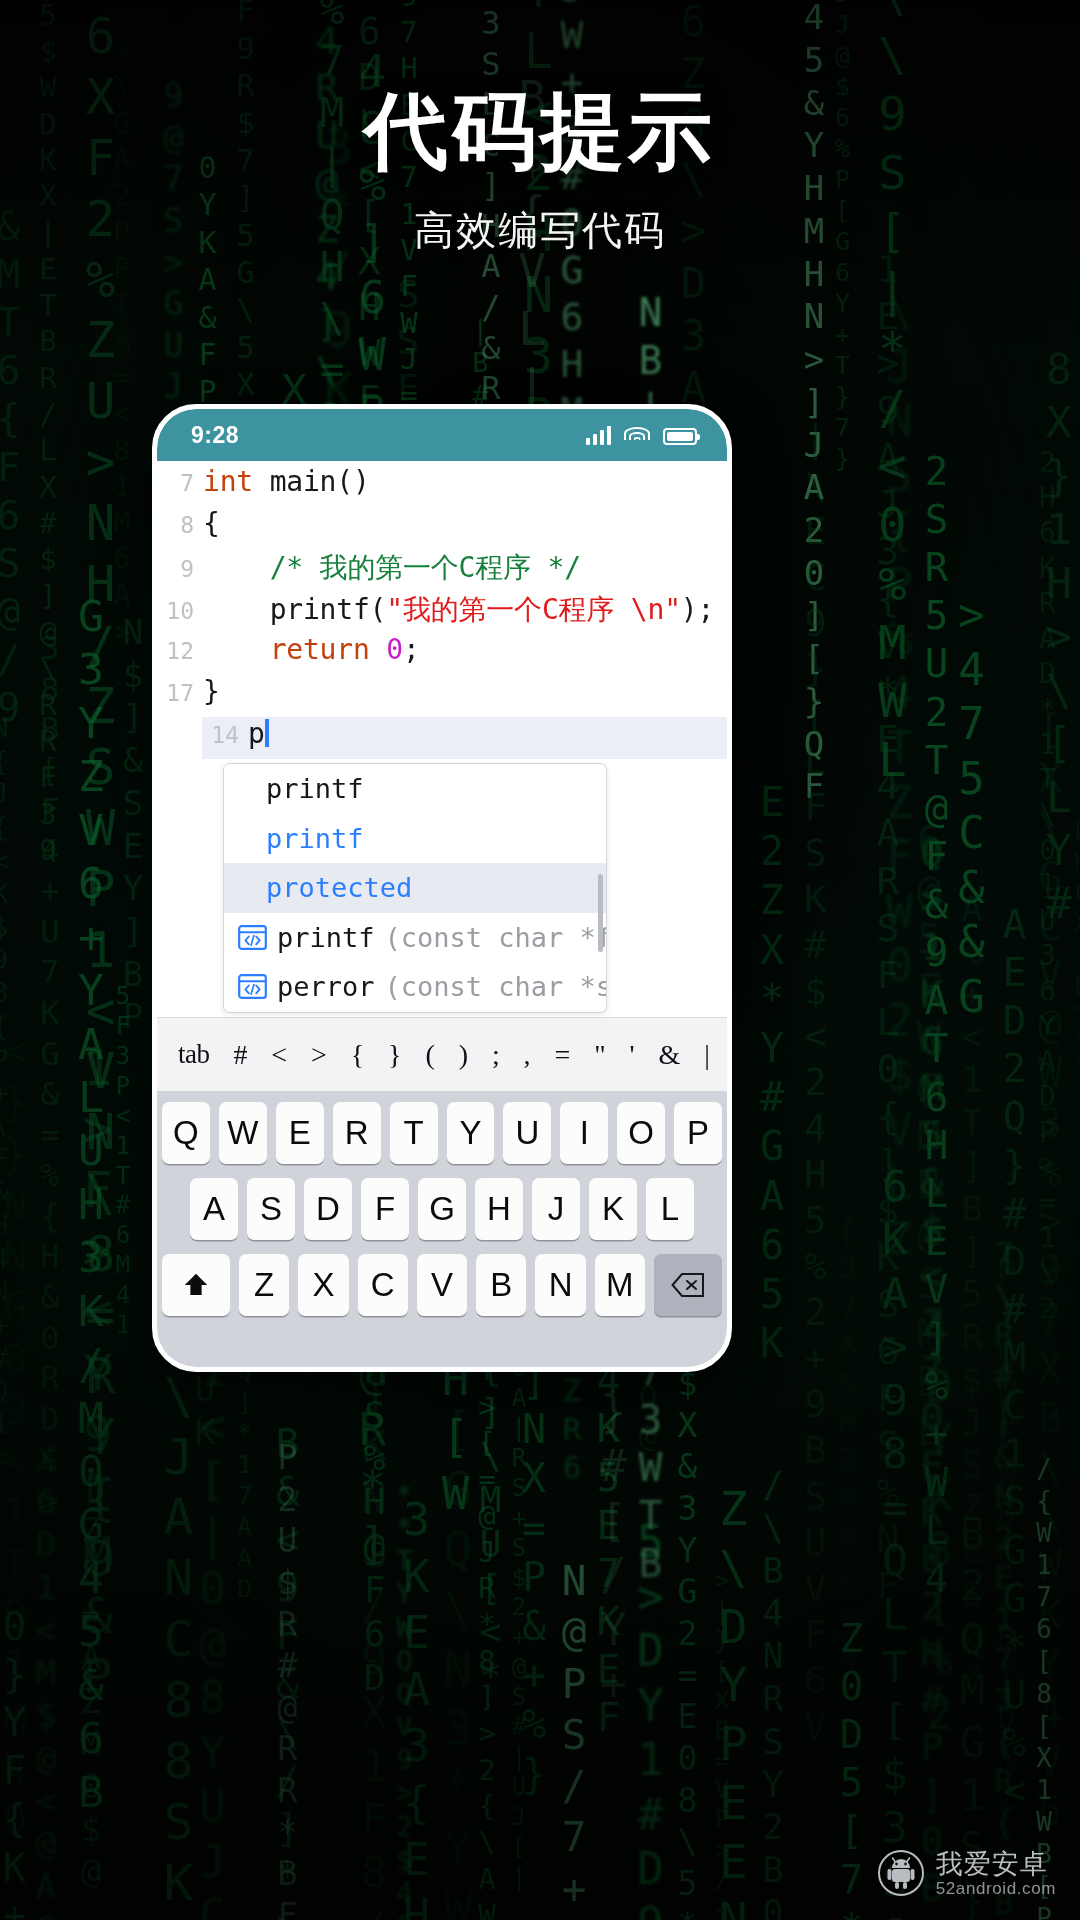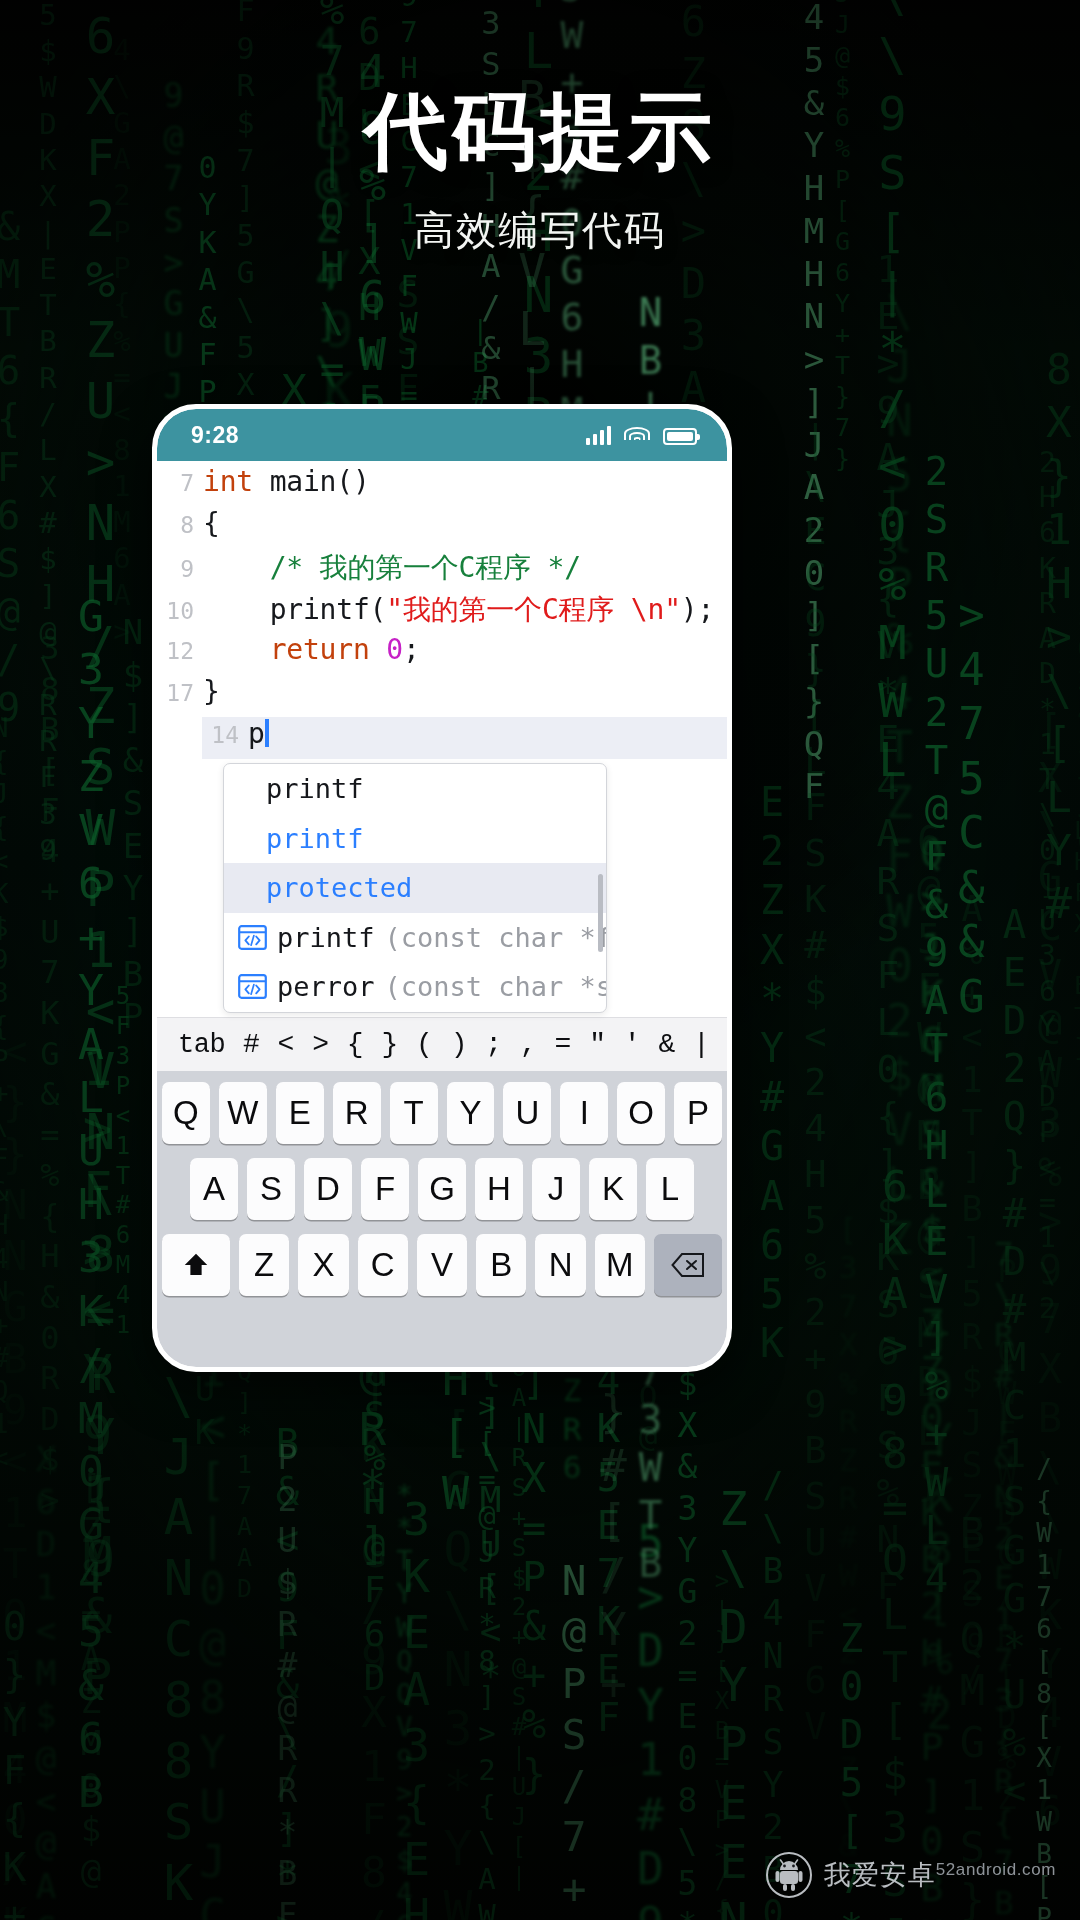--- a/index.html
+++ b/index.html
@@ -145,25 +145,25 @@
   .ac-plain { color:#15171b; }
   .ac-blue { color:#2b7fff; }
   .ac-fn { color:#15171b; }
   .ac-sig { color:#9a9da3; }
   .codeicon { width:29px; height:25px; flex:none; position:relative; }
   .codeicon svg { display:block; }
   .acbar { position:absolute; right:3px; top:110px; width:5px; height:78px; background:#b9bcc3; border-radius:3px; }
 
   
   .symrow {
-    flex:none; height:54px; background:#f3f3f5;
+    flex:none; height:74px; background:#f3f3f5;
     display:flex; align-items:center;
     padding:0 16px 0 20px;
     border-top:1px solid #dedee2;
-    font-family:Liberation Mono, monospace;
+    font-family:Liberation Serif, serif;
     font-size:28px; color:#0e0f12;
     justify-content:space-between;
   }
   .symrow span { padding:0 1px; }
   .symrow span.tab { font-size:27px; letter-spacing:-0.5px; }
 
   
   .kb {
     flex:1; background:#d0d3d9;
     padding:11px 5px 9px;
@@ -183,21 +183,21 @@
   .krow.r3 { gap:9px; }
   .krow.r3 .key:not(.shift):not(.del) { flex:1; }
 
   
   #wm {
     position:absolute; right:24px; bottom:22px;
     display:flex; align-items:center; gap:12px;
     z-index:8; opacity:0.92;
   }
   .wmlogo { width:46px; height:46px; position:relative; }
-  .wmtext { display:flex; flex-direction:row; line-height:1.12; }
+  .wmtext { display:flex; flex-direction:column; line-height:1.12; }
   .wmtext .t1 { font-size:27px; color:#c9cdd2; letter-spacing:1px; }
   .wmtext .t2 { font-size:17px; color:#9aa0a6; letter-spacing:0.6px; }
 </style>
 </head>
 <body>
 
 <div id="bg">
   <div id="bgcanvas">
       <div class="mcol" style="left: -9px; top: 1027px; font-size: 41px; opacity: 0.17; color: rgb(10, 107, 44);">&lt;}}NNGB9&lt;1TQ1M40XK*861NPVV*NP</div>
       <div class="mcol" style="left: -8px; top: 1604px; font-size: 39px; opacity: 0.41; color: rgb(20, 168, 74);">0}YF{K+990}ZV4KE</div>

